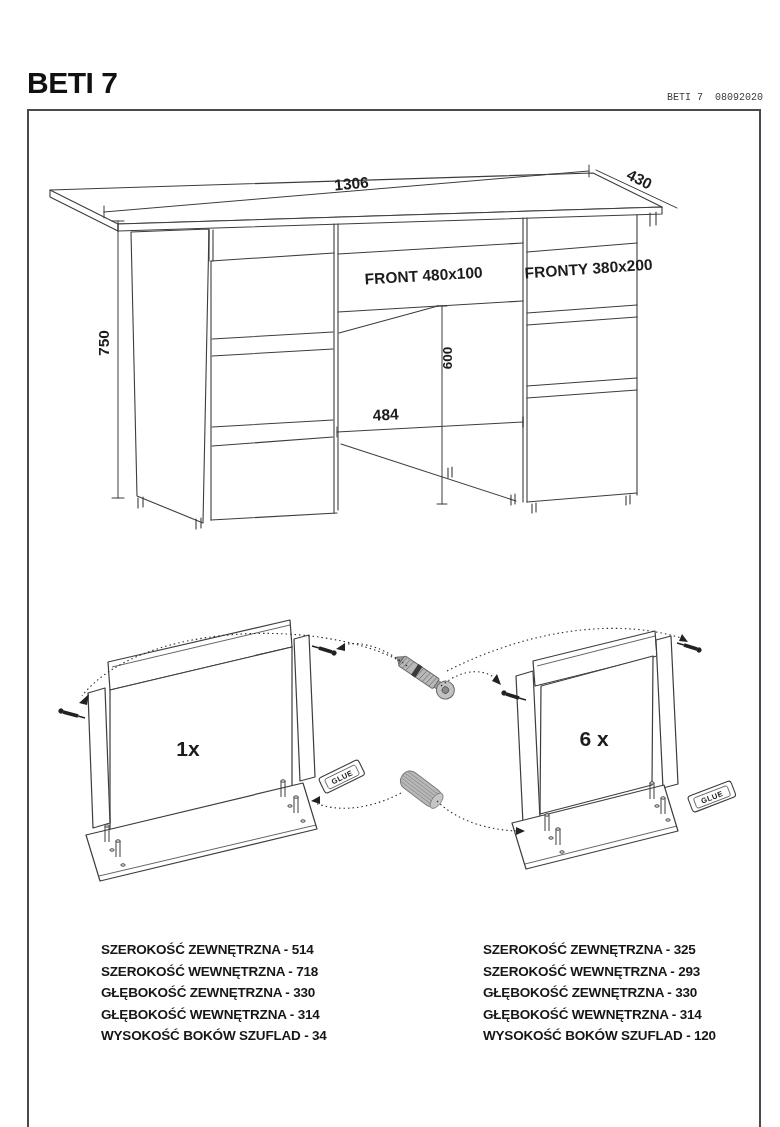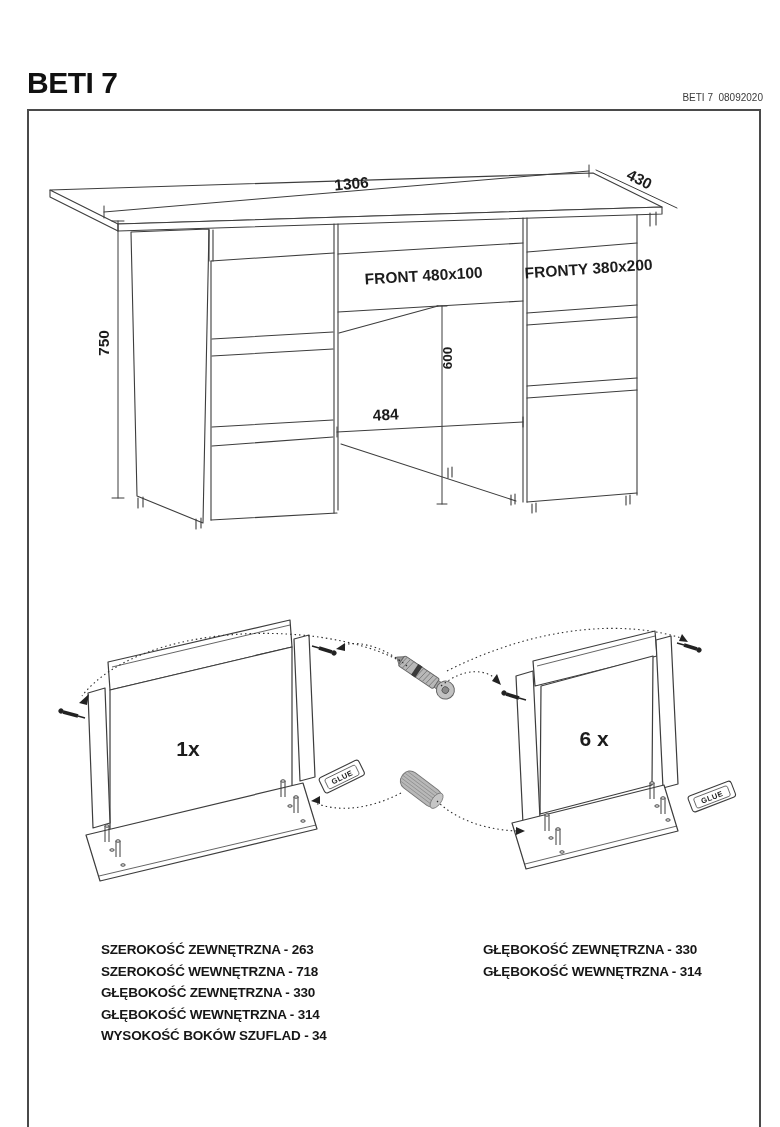--- a/index.html
+++ b/index.html
@@ -1,20 +1,20 @@
 <!DOCTYPE html>
 <html><head>
 <meta charset="utf-8">
 <style>
   html,body{margin:0;padding:0;background:#ffffff;}
   .page{position:relative;width:780px;height:1127px;background:#ffffff;overflow:hidden;
         font-family:"Liberation Sans", sans-serif;margin-top:40px;}
   .title{position:absolute;left:27px;top:26px;font-size:30px;font-weight:bold;color:#111;
          letter-spacing:-0.5px;}
-  .doc-ref{position:absolute;right:17px;top:52px;font-size:10px;color:#3a3a3a;white-space:pre;}
+  .doc-ref{position:absolute;right:17px;top:52px;font-size:10px;color:#3a3a3a;white-space:pre;font-family:Liberation Mono, monospace;}
   .content-box{position:absolute;left:27px;top:69px;width:730px;height:1028px;
                border:2px solid #4a4a4a;border-bottom-width:3px;}
   .art{position:absolute;left:0;top:0;}
   .specs{position:absolute;width:260px;font-size:13.5px;font-weight:bold;color:#161616;
          line-height:21.6px;letter-spacing:-0.2px;white-space:nowrap;}
   .specs-left{left:101px;top:899px;}
   .specs-right{left:483px;top:899px;}
   .specs p{margin:0;padding:0;}
   svg text{font-family:"Liberation Sans", sans-serif;fill:#1c1c1c;}
 </style>
@@ -222,24 +222,27 @@
       <path d="M79,663 L89,654 L87,665 Z"></path>
       <path d="M336,609 L345,603 L345,611 Z"></path>
       <path d="M501,645 L492,641 L497,634 Z"></path>
       <path d="M688,602 L679,601 L682,594 Z"></path>
       <path d="M311,761 L320,756 L320,764 Z"></path>
       <path d="M525,791 L516,787 L516,795 Z"></path>
     </g>
   </svg>
 
   <div class="specs specs-left">
-    <p>SZEROKOŚĆ ZEWNĘTRZNA - 263</p>
+    <p>SZEROKOŚĆ ZEWNĘTRZNA - 514</p>
     <p>SZEROKOŚĆ WEWNĘTRZNA - 718</p>
     <p>GŁĘBOKOŚĆ ZEWNĘTRZNA - 330</p>
     <p>GŁĘBOKOŚĆ WEWNĘTRZNA - 314</p>
     <p>WYSOKOŚĆ BOKÓW SZUFLAD - 34</p>
   </div>
   <div class="specs specs-right">
+    <p>SZEROKOŚĆ ZEWNĘTRZNA - 325</p>
+    <p>SZEROKOŚĆ WEWNĘTRZNA - 293</p>
     <p>GŁĘBOKOŚĆ ZEWNĘTRZNA - 330</p>
     <p>GŁĘBOKOŚĆ WEWNĘTRZNA - 314</p>
+    <p>WYSOKOŚĆ BOKÓW SZUFLAD - 120</p>
   </div>
 
 </div>
 
 </body></html>

